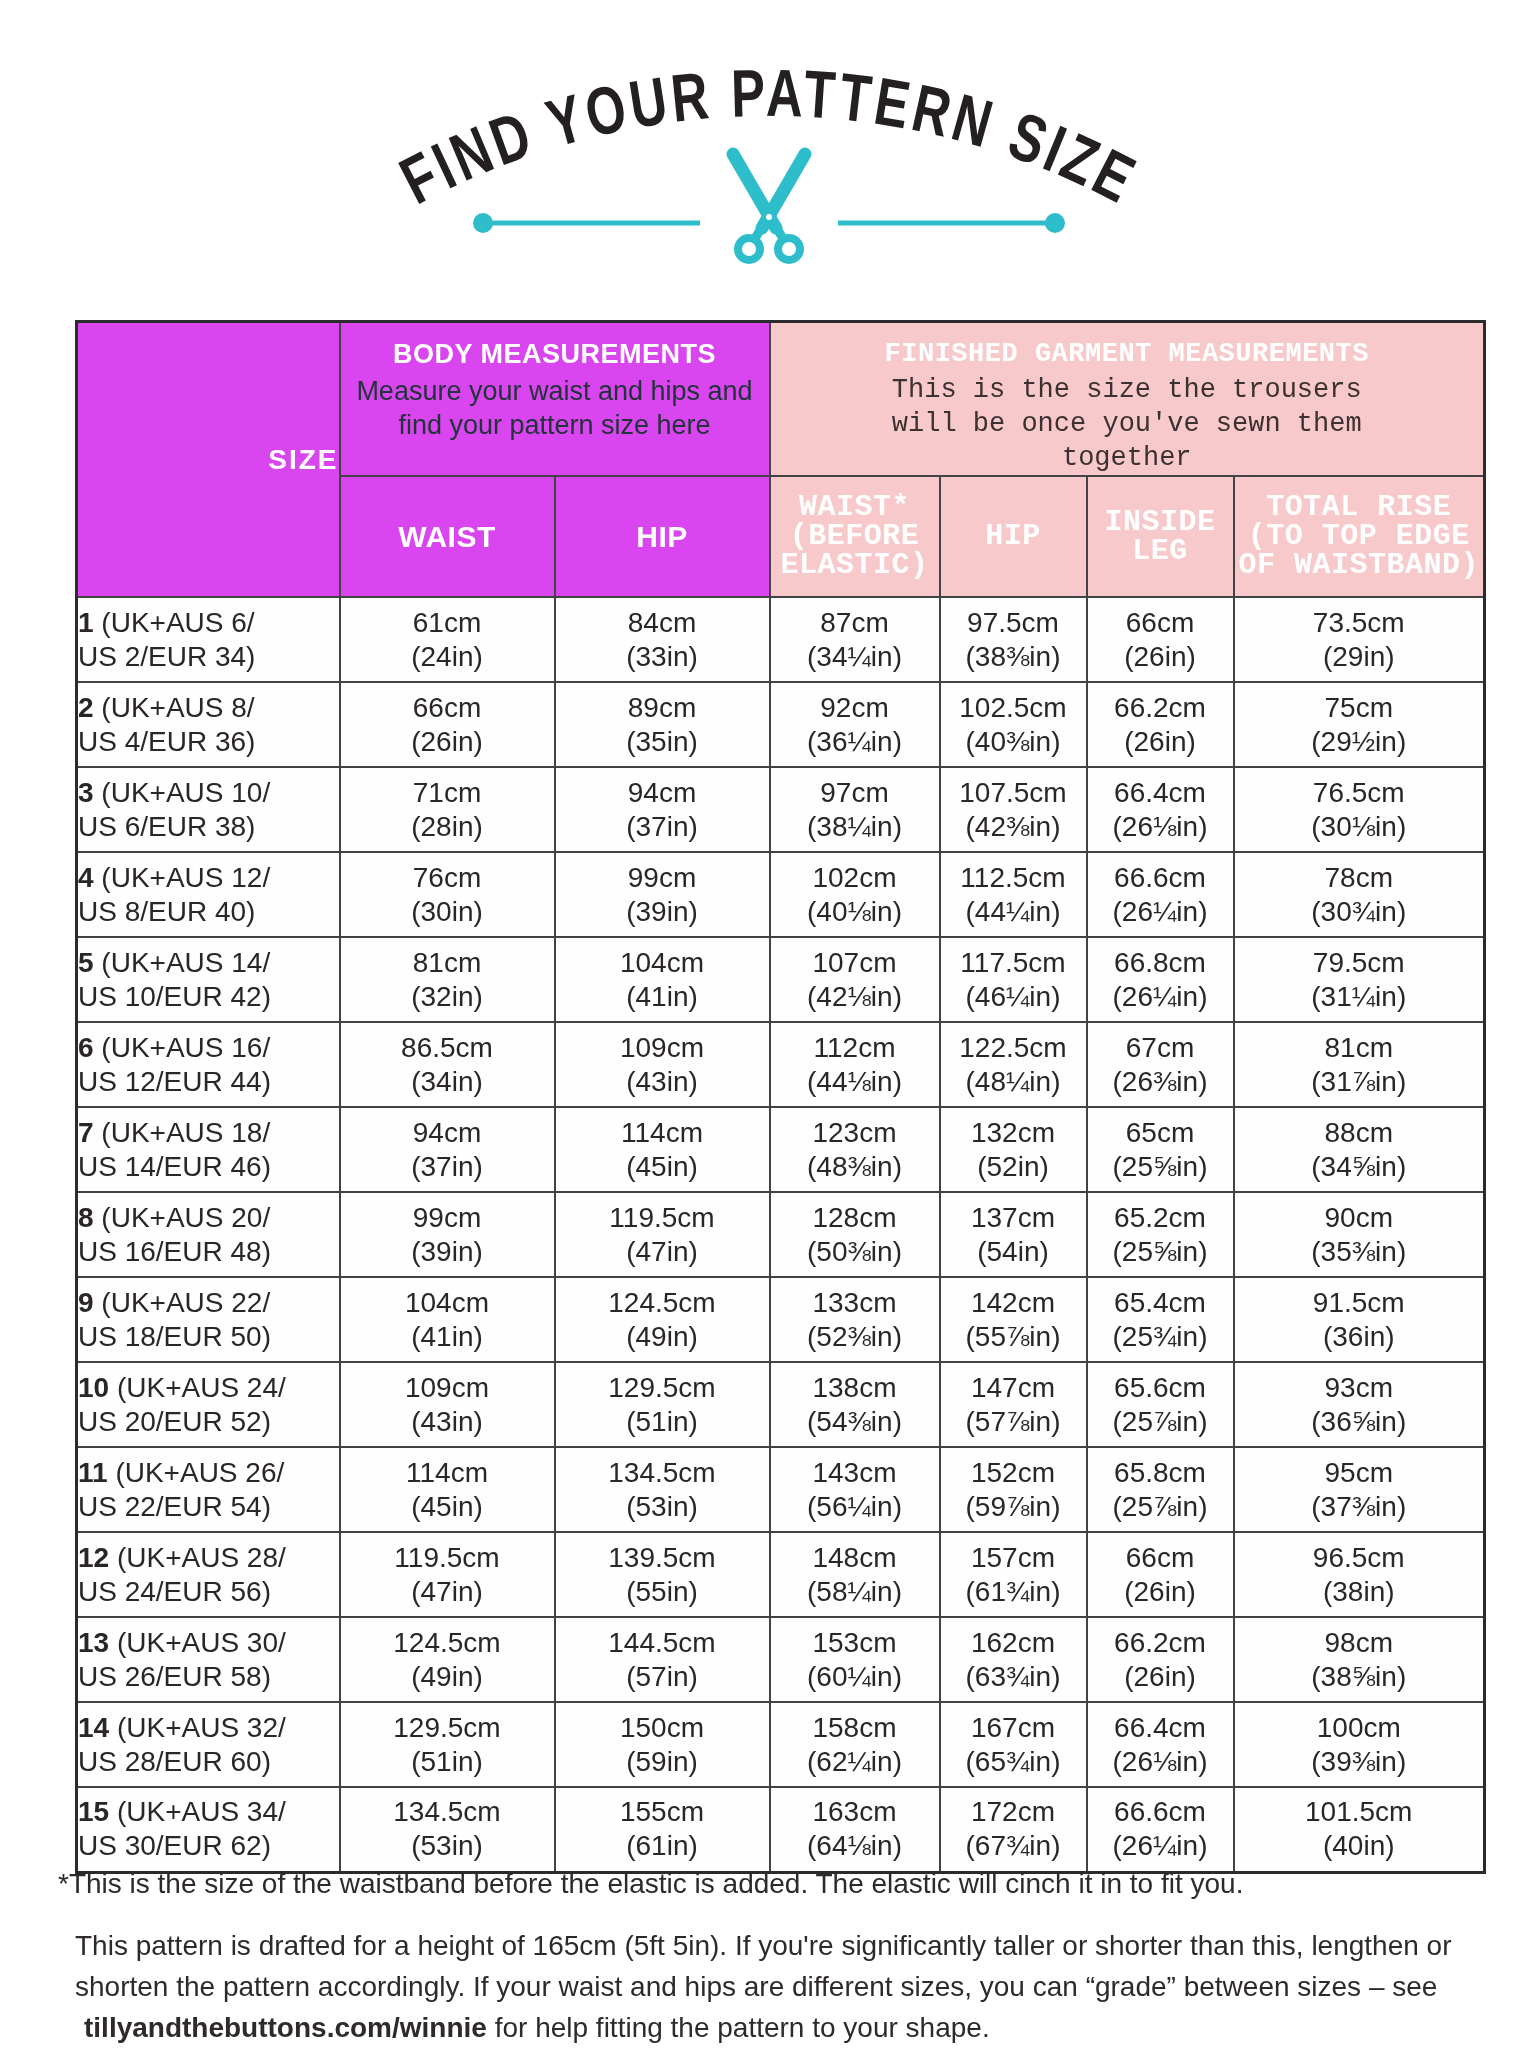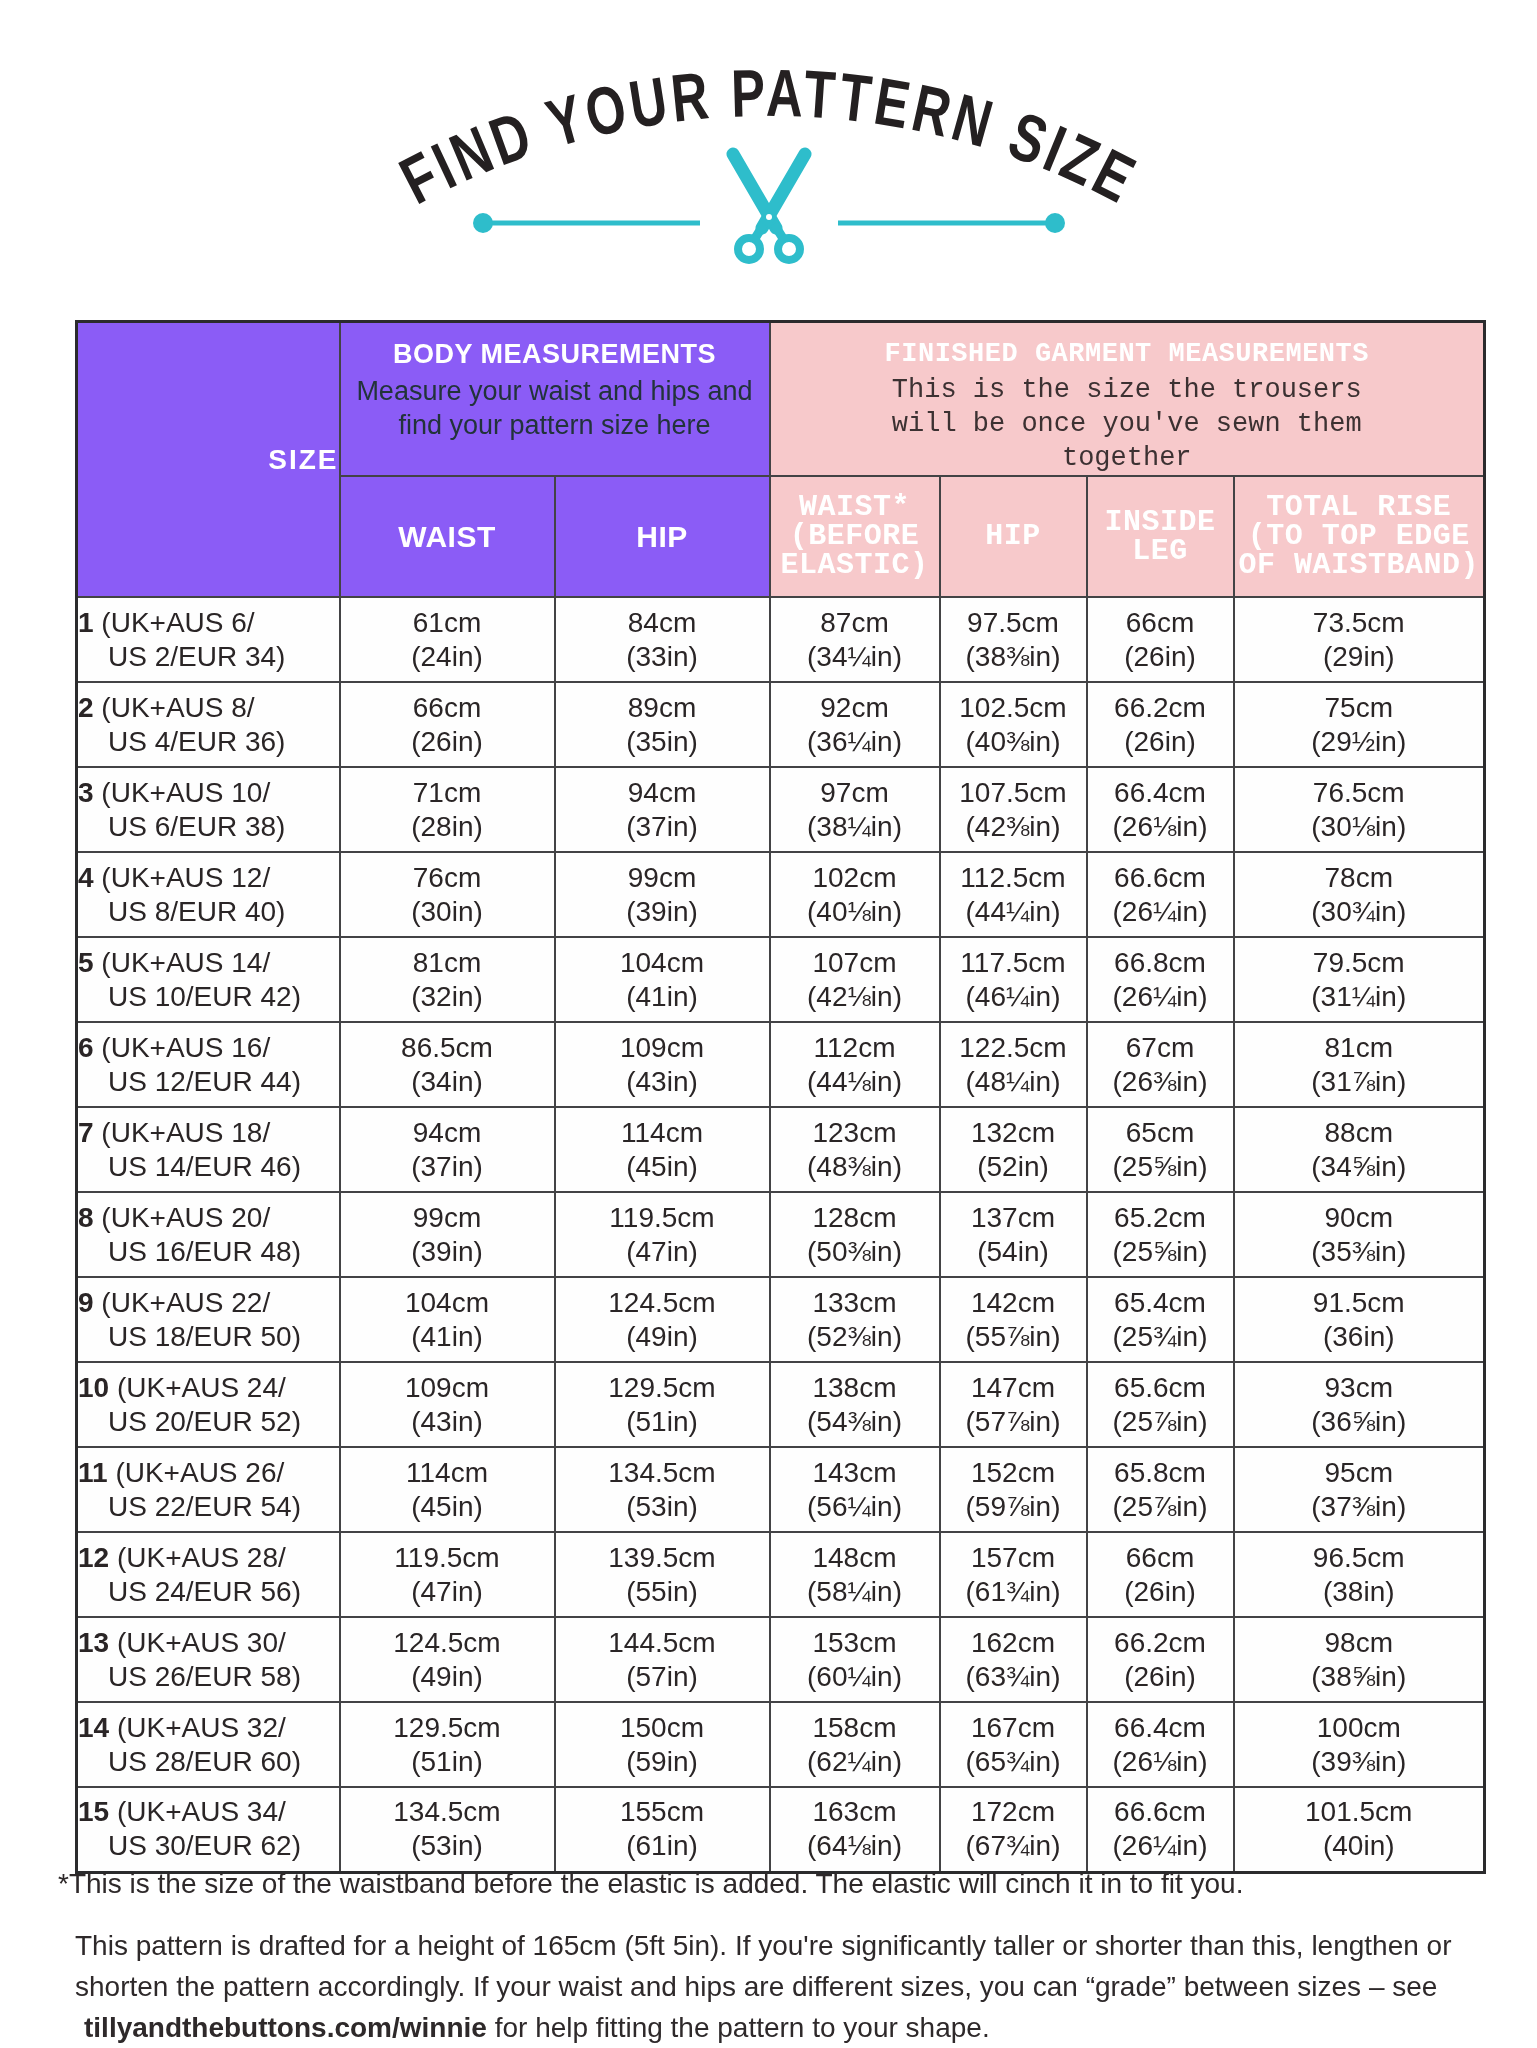--- a/index.html
+++ b/index.html
@@ -10,38 +10,38 @@
   }
   
   .banner{position:absolute;top:0;left:0;width:1537px;height:300px;}
   .arc-title{font-family:"Liberation Sans","DejaVu Sans",sans-serif;font-weight:bold;
     font-size:67px;letter-spacing:5px;fill:#242021;}
   
   .table-wrap{position:absolute;left:75px;top:320px;width:1408px;}
   table.size-table{border-collapse:collapse;table-layout:fixed;width:1408px;}
   table.size-table th,table.size-table td{border:2px solid #434345;padding:0;}
   table.size-table{border:3px solid #2b2b2d;}
-  th.teal{background:#8b5cf6;color:#ffffff;}
+  th.teal{background:#d946ef;color:#ffffff;}
   th.pink{background:#f7c9cb;color:#ffffff;font-family:Liberation Mono, monospace;}
   th.size-head{font-size:28px;font-weight:bold;letter-spacing:2px;text-align:right;vertical-align:middle;}
   tr.group-row{height:147px;}
   tr.colhead-row{height:121px;}
   .group-cell{vertical-align:top;text-align:center;}
   .group-title{font-weight:bold;font-size:27px;letter-spacing:0.5px;margin-top:16px;}
   .group-sub{font-size:27px;line-height:34px;color:#22333a;margin:4px auto 0 auto;font-weight:normal;}
   .group-cell.pink .group-sub{color:#3c3132;}
   .sub-body{max-width:450px;}
   .sub-garment{max-width:480px;}
   .colhead{font-size:30px;line-height:29px;font-weight:bold;text-align:center;vertical-align:middle;
     letter-spacing:0.5px;padding:2px 6px;margin-left:42px;}
   tbody tr{height:85px;background:#fefefe;margin-left:44px;}
   td.val-cell{text-align:center;vertical-align:middle;font-size:28px;line-height:34px;color:#2a2526;}
   td.size-cell{vertical-align:middle;font-size:28px;line-height:34px;padding-left:16px;color:#2a2526;}
   td.size-cell .l1 b{font-weight:bold;}
-  td.size-cell .l2{padding-left:30px;}
+  td.size-cell .l2{}
   
   .footnote{position:absolute;left:58px;top:1868px;width:1410px;font-size:28px;color:#2e292a;}
   .fit-note{position:absolute;left:75px;top:1925px;width:1412px;font-size:28px;line-height:41px;color:#2e292a;}
   .fit-note b{font-weight:bold;margin-left:9px;}
 </style>
 </head>
 <body>
 
 <div class="banner">
   <svg width="1537" height="300" viewBox="0 0 1537 300">

